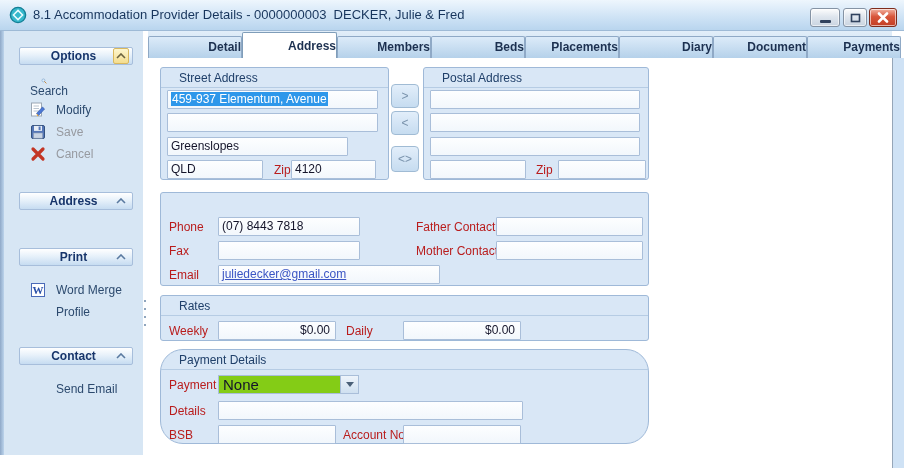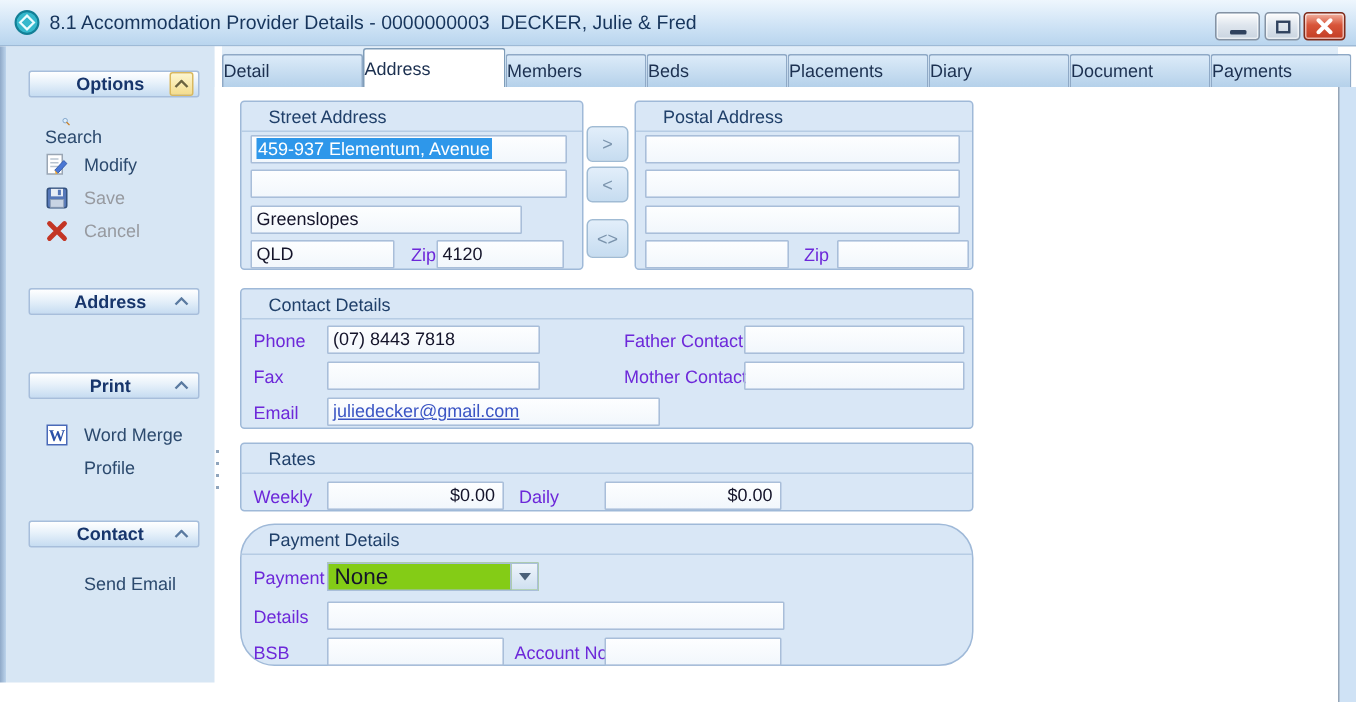--- a/index.html
+++ b/index.html
@@ -44,33 +44,33 @@
   .nav-item { position: absolute; height: 20px; display: flex; align-items: center; color: #2c4a6e; font-size: 12px; cursor: default; }
   .nav-item .nav-icon { width: 16px; height: 16px; margin-right: 10px; }
   .nav-item.disabled { color: #979aa0; }
   .nav-item.noicon { padding-left: 0; }
 
   .grip { position: absolute; left: 144px; top: 300px; width: 3px; height: 26px;
           display: flex; flex-direction: column; justify-content: space-between; }
   .grip i { width: 2px; height: 2px; background: #8fa5bd; }
 
   
-  .tab { position: absolute; top: 36px; height: 22px; line-height: 21px; text-align: left;
+  .tab { position: absolute; top: 36px; height: 22px; line-height: 21px; text-align: right;
          font-size: 12px; color: #1c3050;
          background: linear-gradient(#dcebf9, #b5d1ea); border: 1px solid #8fa9c6; border-bottom: none;
-         border-radius: 2px 2px 0 0; }
+         border-radius: 2px 2px 0 0; font-weight: bold; }
   .tab.active { top: 32px; height: 26px; line-height: 26px; background: #ffffff; border-color: #7f9db9; z-index: 3; }
 
   .main-panel { position: absolute; left: 148px; top: 58px; width: 744px; height: 410px; background: #ffffff; }
 
   
   .group { position: absolute; background: #d9e7f6; border: 1px solid #9fb9d8; border-radius: 3px; }
   .group-title { position: absolute; left: 0; top: 0; right: 0; height: 20px; line-height: 20px;
                  padding-left: 18px; color: #20406a; border-bottom: 1px solid #b6cce4; font-size: 12px; }
-  .label { position: absolute; color: #6d28d9; font-size: 12px; line-height: 16px; }
+  .label { position: absolute; color: #b91c1c; font-size: 12px; line-height: 16px; }
   .field { position: absolute; height: 19px; background: linear-gradient(#fdfeff, #f2f7fc);
            border: 1px solid #a9bed9; border-radius: 1px; font-size: 12px; line-height: 17px;
            padding: 0 3px; color: #14142a; overflow: hidden; white-space: nowrap; }
   .field.num { text-align: right; padding-right: 5px; }
   .selected-text { background: #2e97ea; color: #ffffff; padding: 0 1px; margin-top: 29px; }
   .link { color: #3b55c4; text-decoration: underline; }
 
   .xfer { position: absolute; left: 391px; width: 28px; height: 24px;
           background: linear-gradient(#e2eefa, #c6dcf0); border: 1px solid #a0bbd4; border-radius: 4px;
           color: #7a93ac; font-size: 12px; text-align: center; line-height: 22px; }
@@ -243,21 +243,20 @@
     <div class="group-title">Postal Address</div>
     <div class="field" style="left:6px;top:22px;width:210px;"></div>
     <div class="field" style="left:6px;top:45px;width:210px;"></div>
     <div class="field" style="left:6px;top:69px;width:210px;"></div>
     <div class="field" style="left:6px;top:92px;width:96px;"></div>
     <span class="label" style="left:112px;top:94px;">Zip</span>
     <div class="field" style="left:134px;top:92px;width:88px;"></div>
   </div>
 
   <div class="group" style="left:160px;top:192px;width:489px;height:94px;">
-    <div class="group-title">Contact Details</div>
     <span class="label" style="left:8px;top:26px;">Phone</span>
     <div class="field" style="left:57px;top:24px;width:142px;">(07) 8443 7818</div>
     <span class="label" style="left:255px;top:26px;">Father Contact</span>
     <div class="field" style="left:335px;top:24px;width:147px;"></div>
     <span class="label" style="left:8px;top:50px;">Fax</span>
     <div class="field" style="left:57px;top:48px;width:142px;"></div>
     <span class="label" style="left:255px;top:50px;">Mother Contact</span>
     <div class="field" style="left:335px;top:48px;width:147px;"></div>
     <span class="label" style="left:8px;top:74px;">Email</span>
     <div class="field" style="left:57px;top:72px;width:222px;">

